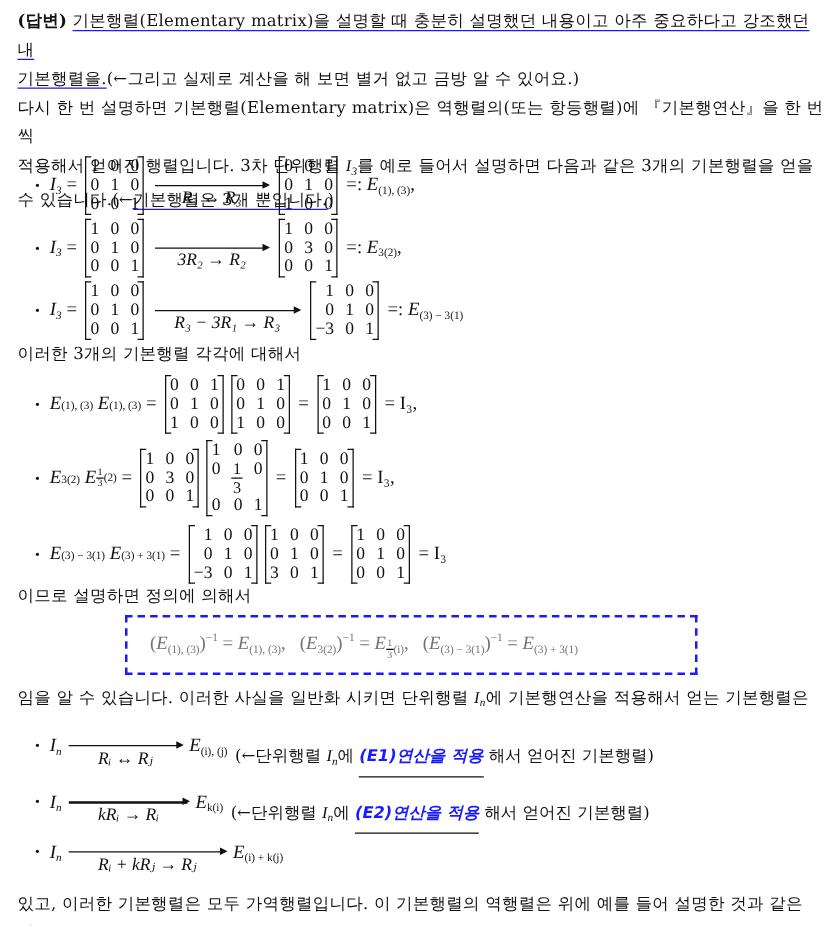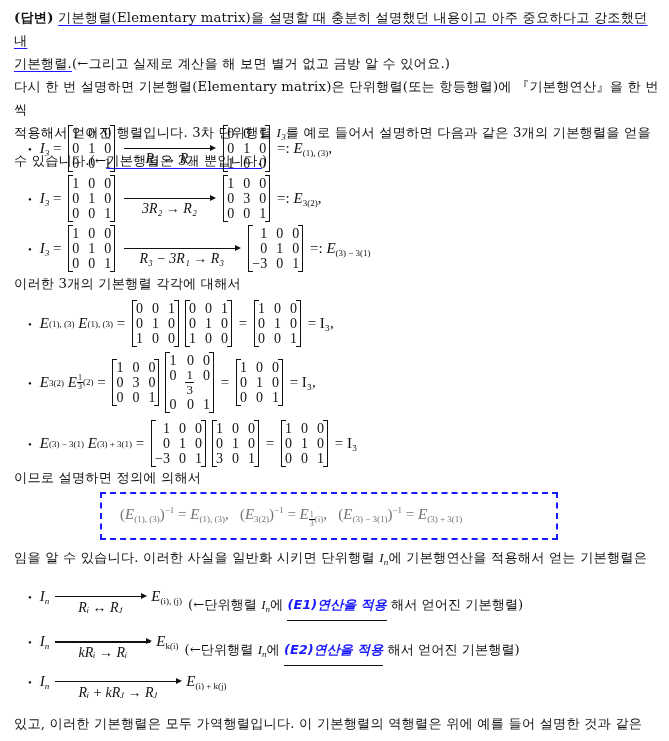--- a/index.html
+++ b/index.html
@@ -33,23 +33,23 @@
 <body>
 
 <div class="page">
 
   <div class="para" style="top:6px;">
     <div>
       <span class="bold">(답변)</span>
       <span class="ul-blue">기본행렬(Elementary matrix)을 설명할 때 충분히 설명했던 내용이고 아주 중요하다고 강조했던 내</span>
     </div>
     <div>
-      <span class="ul-blue">기본행렬.</span><span>(←그리고 실제로 계산을 해 보면 별거 없고 금방 알 수 있어요.)</span>
-    </div>
-    <div> 다시 한 번 설명하면 기본행렬(Elementary matrix)은 단위행렬(또는 항등행렬)에 『기본행연산』을 한 번씩</div>
+      <span class="ul-blue">기본행렬을.</span><span>(←그리고 실제로 계산을 해 보면 별거 없고 금방 알 수 있어요.)</span>
+    </div>
+    <div> 다시 한 번 설명하면 기본행렬(Elementary matrix)은 역행렬의(또는 항등행렬)에 『기본행연산』을 한 번씩</div>
     <div>
       <span>적용해서 얻어진 행렬입니다. 3차 단위행렬 </span><span class="math it"><span>I</span><sub>3</sub></span><span>를 예로 들어서 설명하면 다음과 같은 3개의 기본행렬을 얻을</span>
     </div>
     <div>
       <span>수 있습니다.(←</span><span class="ul-blue">기본행렬은 3개 뿐입니다.</span><span>)</span>
     </div>
   </div>
 
   <div id="examples">
 <div class="row" style="top:125px">

